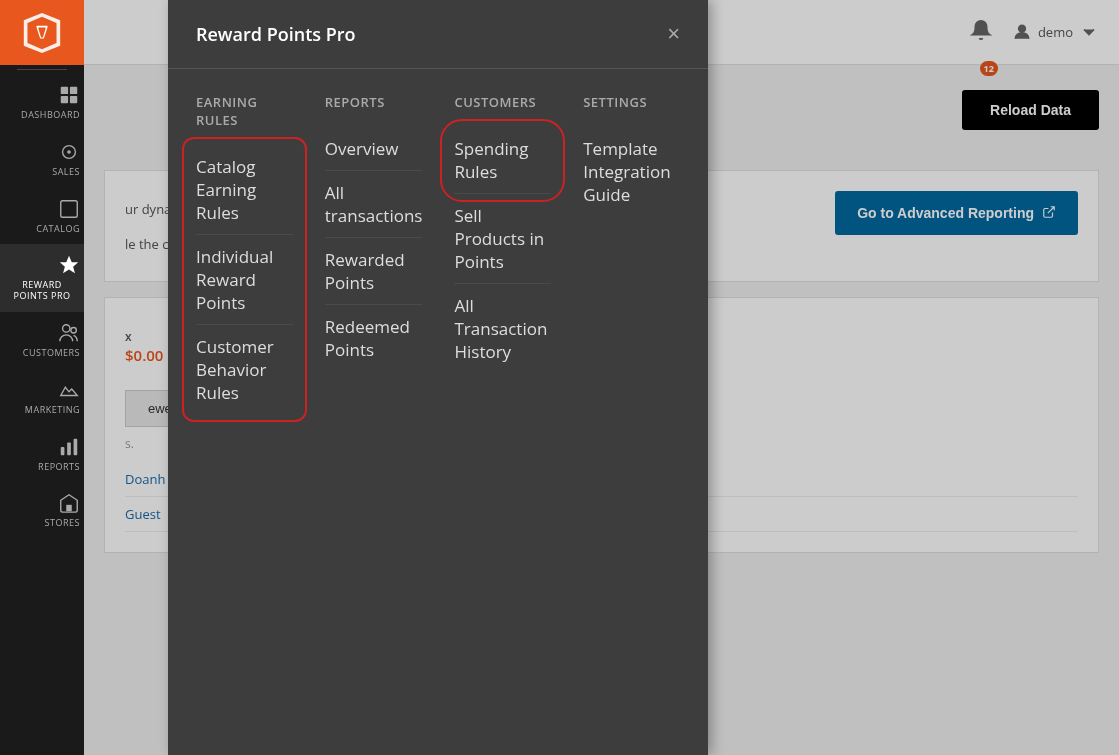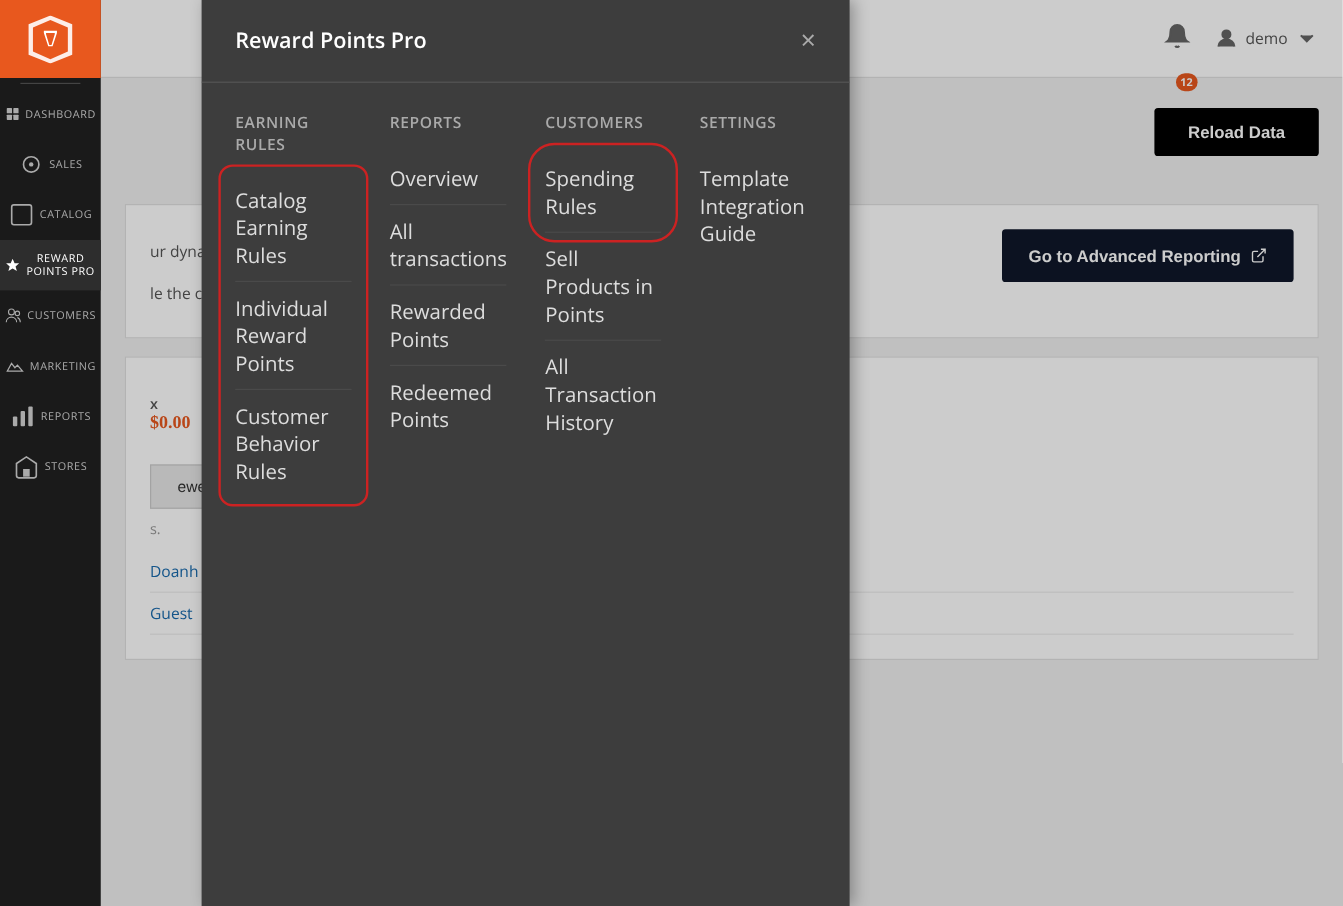--- a/index.html
+++ b/index.html
@@ -26,21 +26,22 @@
       align-items: center;
       justify-content: center;
       background: #e8581e;
     }
     .sidebar-logo svg { width: 40px; height: 40px; }
     .sidebar-divider { width: 50px; height: 1px; background: #444; margin: 4px 0; }
     .sidebar-item {
       width: 84px;
       padding: 10px 4px;
       display: flex;
-      align-items: center;
+      flex-direction: column;
+      align-items: flex-end;
       justify-content: center;
       cursor: pointer;
       color: #aaa;
       font-size: 10px;
       text-transform: uppercase;
       letter-spacing: 0.5px;
       text-align: center;
       gap: 4px;
     }
     .sidebar-item.active { color: #fff; background: #2d2d2d; }
@@ -101,30 +102,29 @@
       border: none;
       padding: 12px 28px;
       font-size: 14px;
       font-weight: 600;
       cursor: pointer;
       border-radius: 3px;
       float: right;
       margin-top: 5px;
     }
     .advanced-reporting-btn {
-      background: #0f172a;
+      background: #0369a1;
       color: #fff;
       border: none;
       padding: 14px 22px;
       font-size: 14px;
       font-weight: 600;
       cursor: pointer;
       border-radius: 3px;
       display: flex;
-      align-items: center;
       gap: 8px;
     }
     .tabs-row {
       display: flex;
       gap: 0;
       margin-top: 20px;
     }
     .tab-btn {
       padding: 10px 22px;
       background: #e8e8e8;
@@ -241,21 +241,21 @@
     .bg-section {
       background: #fff;
       padding: 20px;
       border: 1px solid #e0e0e0;
       margin-bottom: 15px;
     }
     .bg-text { font-size: 13px; color: #555; margin-bottom: 8px; }
     .bg-link { color: #1a6bad; cursor: pointer; }
     .bg-stats { display: flex; gap: 60px; padding: 10px 0; }
     .bg-stat-label { font-size: 12px; color: #555; font-weight: 600; }
-    .bg-stat-value { font-size: 15px; font-weight: 600; color: #333; font-family: Liberation Serif, serif; }
+    .bg-stat-value { font-size: 15px; font-weight: 600; color: #333; }
     .bg-stat-value.orange { color: #e8581e; }
   </style>
 </head>
 <body>
 
 <div class="app-container">
 
   <div class="sidebar">
     <div class="sidebar-logo">
       <svg viewBox="0 0 40 44" fill="none" xmlns="http://www.w3.org/2000/svg">

